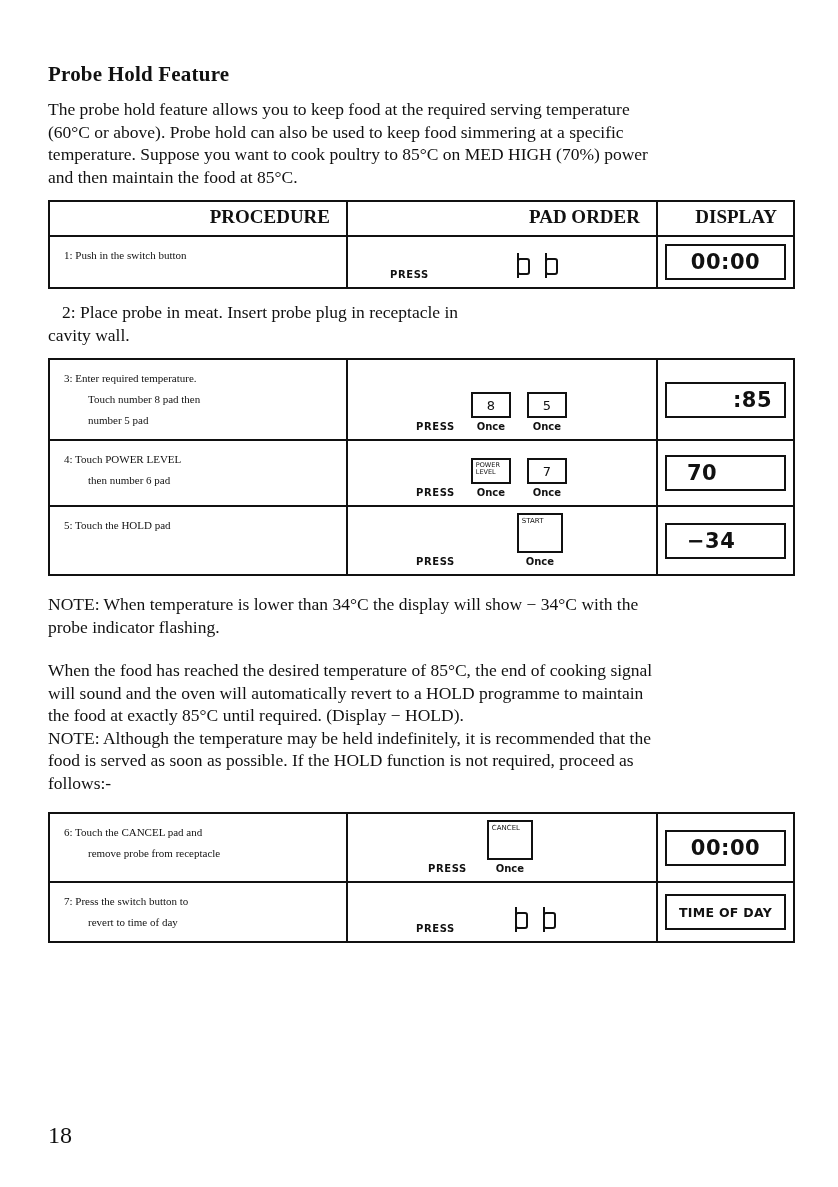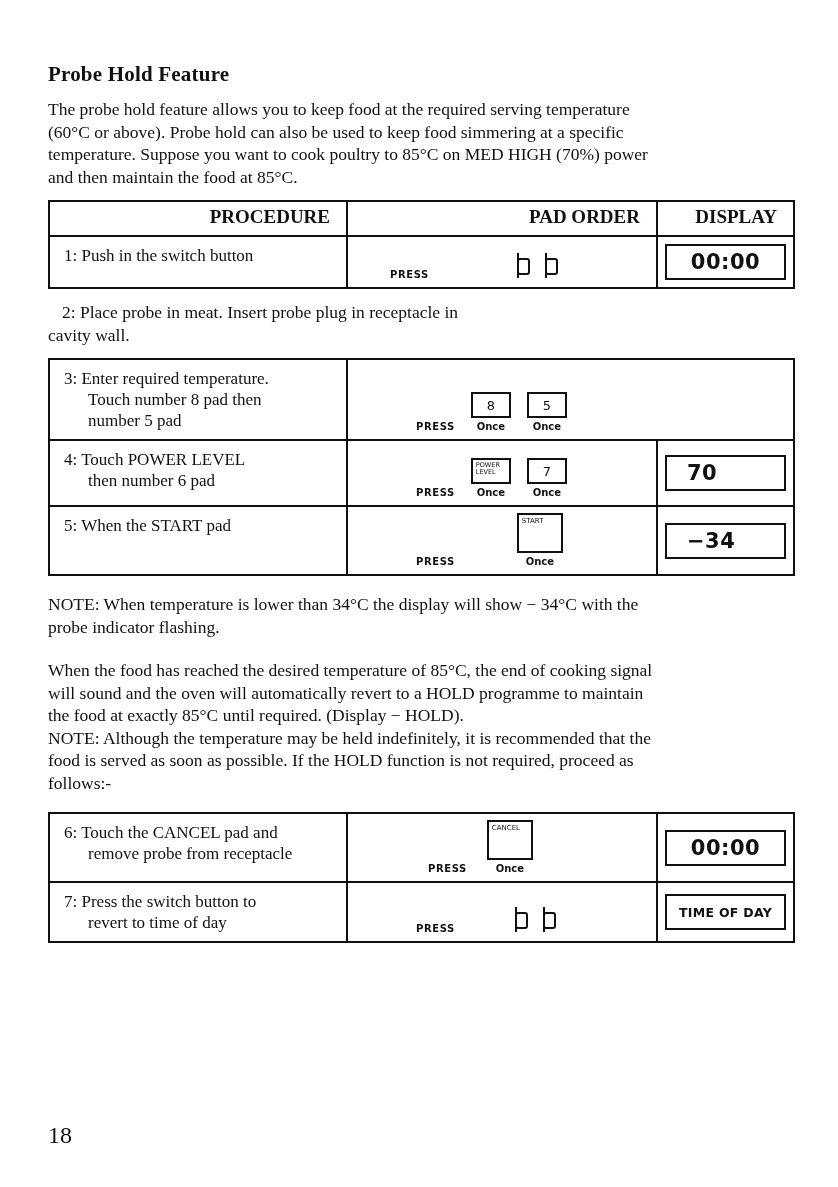--- a/index.html
+++ b/index.html
@@ -61,21 +61,21 @@
   }
   .r-hdr  { min-height: 33px; }
   .r-s1   { min-height: 50px; }
   .r-s3   { min-height: 72px; }
   .r-s4   { min-height: 64px; }
   .r-s5   { min-height: 55px; }
   .r-s6   { min-height: 47px; }
   .r-s7   { min-height: 50px; }
 
   .proc {
-    font-size: 17px;
+    font-size: 11px;
     line-height: 21px;
     padding: 8px 0 8px 38px;
     text-indent: -24px;
     white-space: pre-line;
   }
 
   
   .pad-cell {
     display: flex;
     align-items: flex-end;
@@ -228,20 +228,23 @@
           <span class="press">PRESS</span>
           <div class="pad-group">
             <div class="pad">8</div>
             <span class="once">Once</span>
           </div>
           <div class="pad-group">
             <div class="pad">5</div>
             <span class="once">Once</span>
           </div>
         </div>
+        <div class="td disp-cell">
+          <div class="display-box a-right">:85</div>
+        </div>
       </div>
       <div class="tr r-s4">
         <div class="td proc">4:  Touch POWER LEVEL
 then number 6 pad</div>
         <div class="td pad-cell">
           <span class="press">PRESS</span>
           <div class="pad-group">
             <div class="pad tiny">POWER
 LEVEL</div>
             <span class="once">Once</span>
@@ -249,21 +252,21 @@
           <div class="pad-group">
             <div class="pad">7</div>
             <span class="once">Once</span>
           </div>
         </div>
         <div class="td disp-cell">
           <div class="display-box a-left">70</div>
         </div>
       </div>
       <div class="tr r-s5">
-        <div class="td proc">5:  When the START pad</div>
+        <div class="td proc">5:  Touch the HOLD pad</div>
         <div class="td pad-cell row5">
           <span class="press">PRESS</span>
           <div class="pad-group">
             <div class="pad wide">START</div>
             <span class="once">Once</span>
           </div>
         </div>
         <div class="td disp-cell">
           <div class="display-box a-left">−34</div>
         </div>

